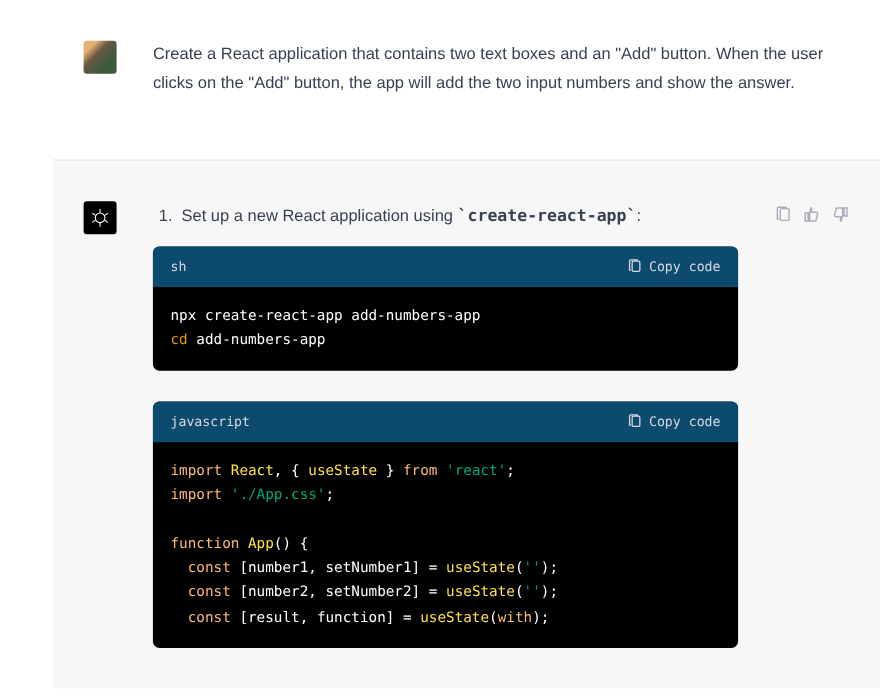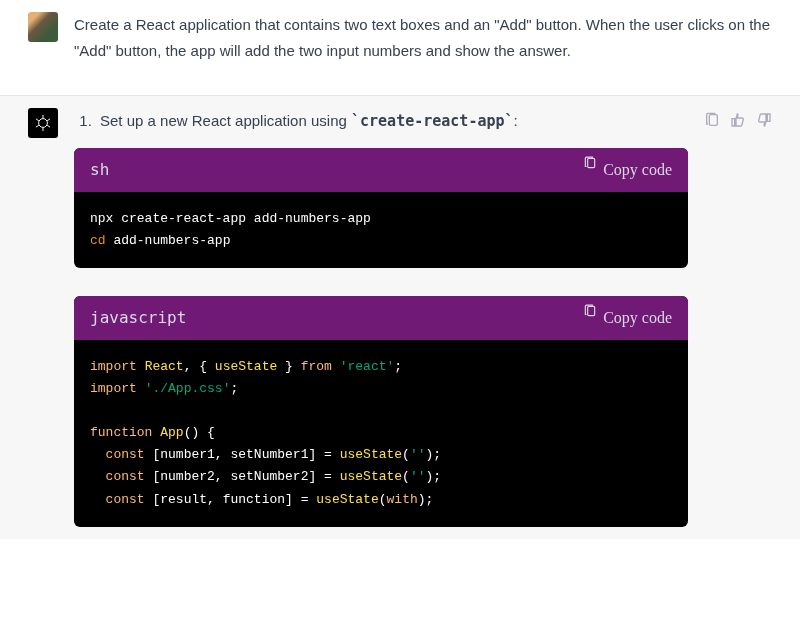--- a/index.html
+++ b/index.html
@@ -6,22 +6,23 @@
     body {
       font-family: -apple-system, BlinkMacSystemFont, 'Segoe UI', Helvetica, Arial, sans-serif;
       background: #ffffff;
       color: #374151;
       font-size: 15px;
       line-height: 1.75;
       width: 800px;
     }
     .message {
       display: flex;
-      padding: 12px 28px;
-      gap: 16px;
+      padding: 37px 28px;
+      gap: 33px;
+      margin-left: 48px;
     }
     .message.assistant {
       background: #f7f7f8;
       border-top: 1px solid #e5e5e5;
     }
     .avatar {
       width: 30px;
       height: 30px;
       flex-shrink: 0;
       border-radius: 3px;
@@ -75,45 +76,43 @@
     }
     .codeblock {
       background: #000000;
       border-radius: 6px;
       overflow: hidden;
       margin-bottom: 28px;
       font-family: 'Menlo', 'Consolas', monospace;
       font-size: 13px;
     }
     .codeblock-header {
-      background: #701a75;
+      background: #0c4a6e;
       color: #d9d9e3;
       display: flex;
       justify-content: space-between;
       align-items: center;
       padding: 8px 16px;
-      font-size: 16px;
+      font-size: 12px;
     }
     .copy {
       display: flex;
-      align-items: flex-start;
+      align-items: center;
       gap: 6px;
       cursor: pointer;
-      font-family: Liberation Serif, serif;
     }
     .copy svg {
       width: 14px;
       height: 14px;
     }
     .codeblock-body {
       padding: 16px;
       color: #ffffff;
       line-height: 1.7;
       white-space: pre;
-      font-family: Liberation Mono, monospace;
     }
     .tok-kw { color: #fdba74; }     
     .tok-red { color: #fde047; }    
     .tok-str { color: #00a67d; }    
     .tok-gold { color: #e9950c; }    
   </style>
 </head>
 <body>
 
 <div class="message user">

